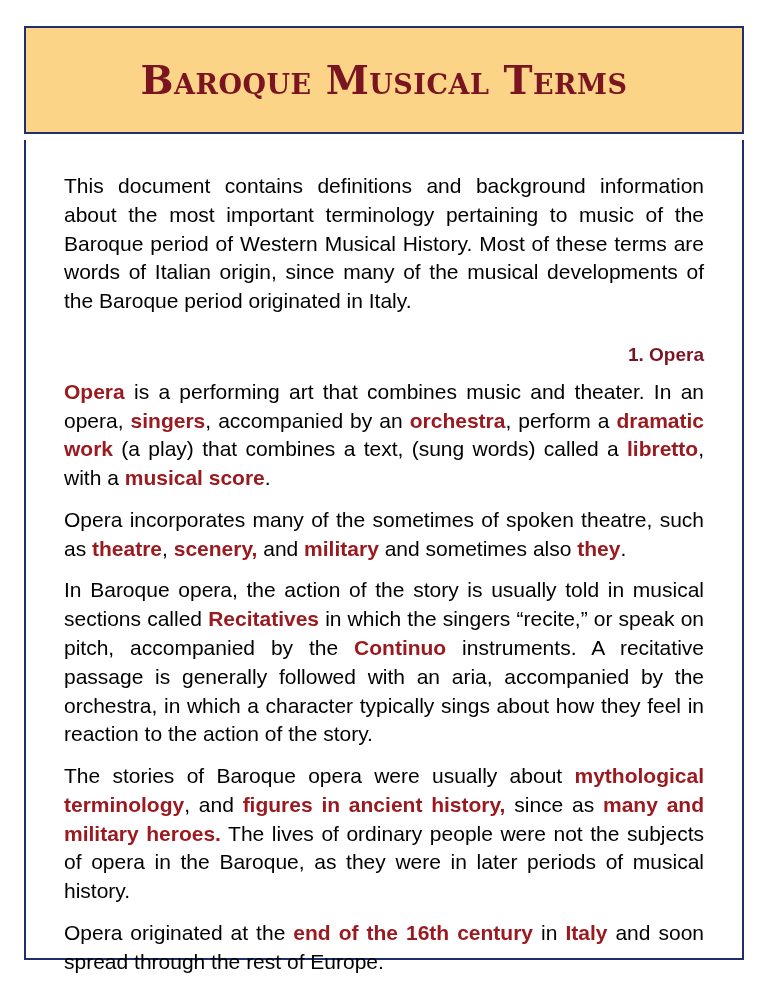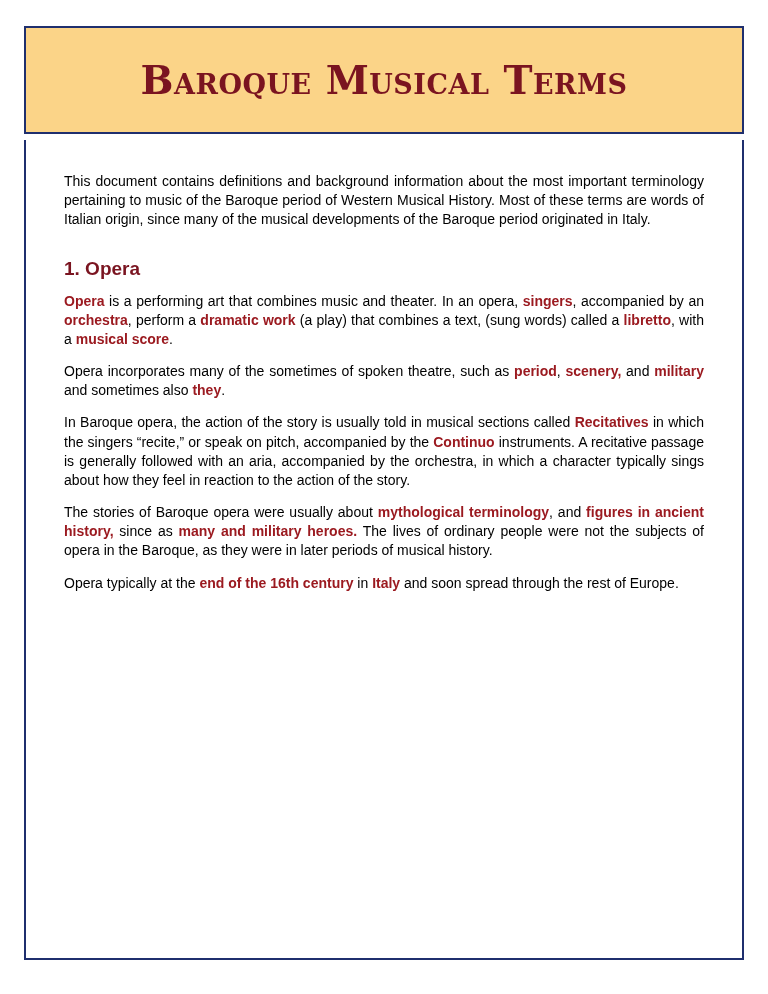--- a/index.html
+++ b/index.html
@@ -44,30 +44,30 @@
     box-sizing: border-box;
     border: 2px solid #1f2f6e;
     border-top: none;
     margin: 6px 4px 0 4px;
     height: 820px;
     padding: 32px 38px 20px 38px;
     background: #ffffff;
   }
   p {
     margin: 0 0 13px 0;
-    font-size: 14px;
+    font-size: 21px;
     line-height: 1.37;
     text-align: justify;
     text-justify: inter-word;
   }
   .intro {
     margin-bottom: 26px;
   }
   .section-heading {
-    text-align: left;
+    text-align: right;
     font-size: 19px;
     font-weight: bold;
     color: #7a1420;
     margin: 0 0 10px 0;
   }
   b.red {
     color: #9b1a20;
     font-weight: bold;
   }
   .last {
@@ -88,29 +88,29 @@
     <p class="intro">This document contains definitions and background information about the most important terminology pertaining to music of the Baroque period of Western Musical History. Most of these terms are words of Italian origin, since many of the musical developments of the Baroque period originated in Italy.</p>
 
     <p class="section-heading">1. Opera</p>
 
 
     <p>
       <b class="red">Opera</b><span> is a performing art that combines music and theater. In an opera, </span><b class="red">singers</b><span>, accompanied by an </span><b class="red">orchestra</b><span>, perform a </span><b class="red">dramatic work</b><span> (a play) that combines a text, (sung words) called a </span><b class="red">libretto</b><span>, with a </span><b class="red">musical score</b><span>.</span>
     </p>
 
     <p>
-      <span>Opera incorporates many of the sometimes of spoken theatre, such as </span><b class="red">period</b><span>, </span><b class="red">scenery,</b><span> and </span><b class="red">military</b><span> and sometimes also </span><b class="red">they</b><span>.</span>
+      <span>Opera incorporates many of the sometimes of spoken theatre, such as </span><b class="red">theatre</b><span>, </span><b class="red">scenery,</b><span> and </span><b class="red">military</b><span> and sometimes also </span><b class="red">they</b><span>.</span>
     </p>
 
     <p>
       <span>In Baroque opera, the action of the story is usually told in musical sections called </span><b class="red">Recitatives</b><span> in which the singers “recite,” or speak on pitch, accompanied by the </span><b class="red">Continuo</b><span> instruments. A recitative passage is generally followed with an aria, accompanied by the orchestra, in which a character typically sings about how they feel in reaction to the action of the story.</span>
     </p>
 
     <p>
       <span>The stories of Baroque opera were usually about </span><b class="red">mythological terminology</b><span>, and </span><b class="red">figures in ancient history,</b><span> since as </span><b class="red">many and military heroes.</b><span> The lives of ordinary people were not the subjects of opera in the Baroque, as they were in later periods of musical history.</span>
     </p>
 
     <p class="last">
-      <span>Opera typically at the </span><b class="red">end of the 16th century</b><span> in </span><b class="red">Italy</b><span> and soon spread through the rest of Europe.</span>
+      <span>Opera originated at the </span><b class="red">end of the 16th century</b><span> in </span><b class="red">Italy</b><span> and soon spread through the rest of Europe.</span>
     </p>
 
   </div>
 </div>
 
 </body></html>

